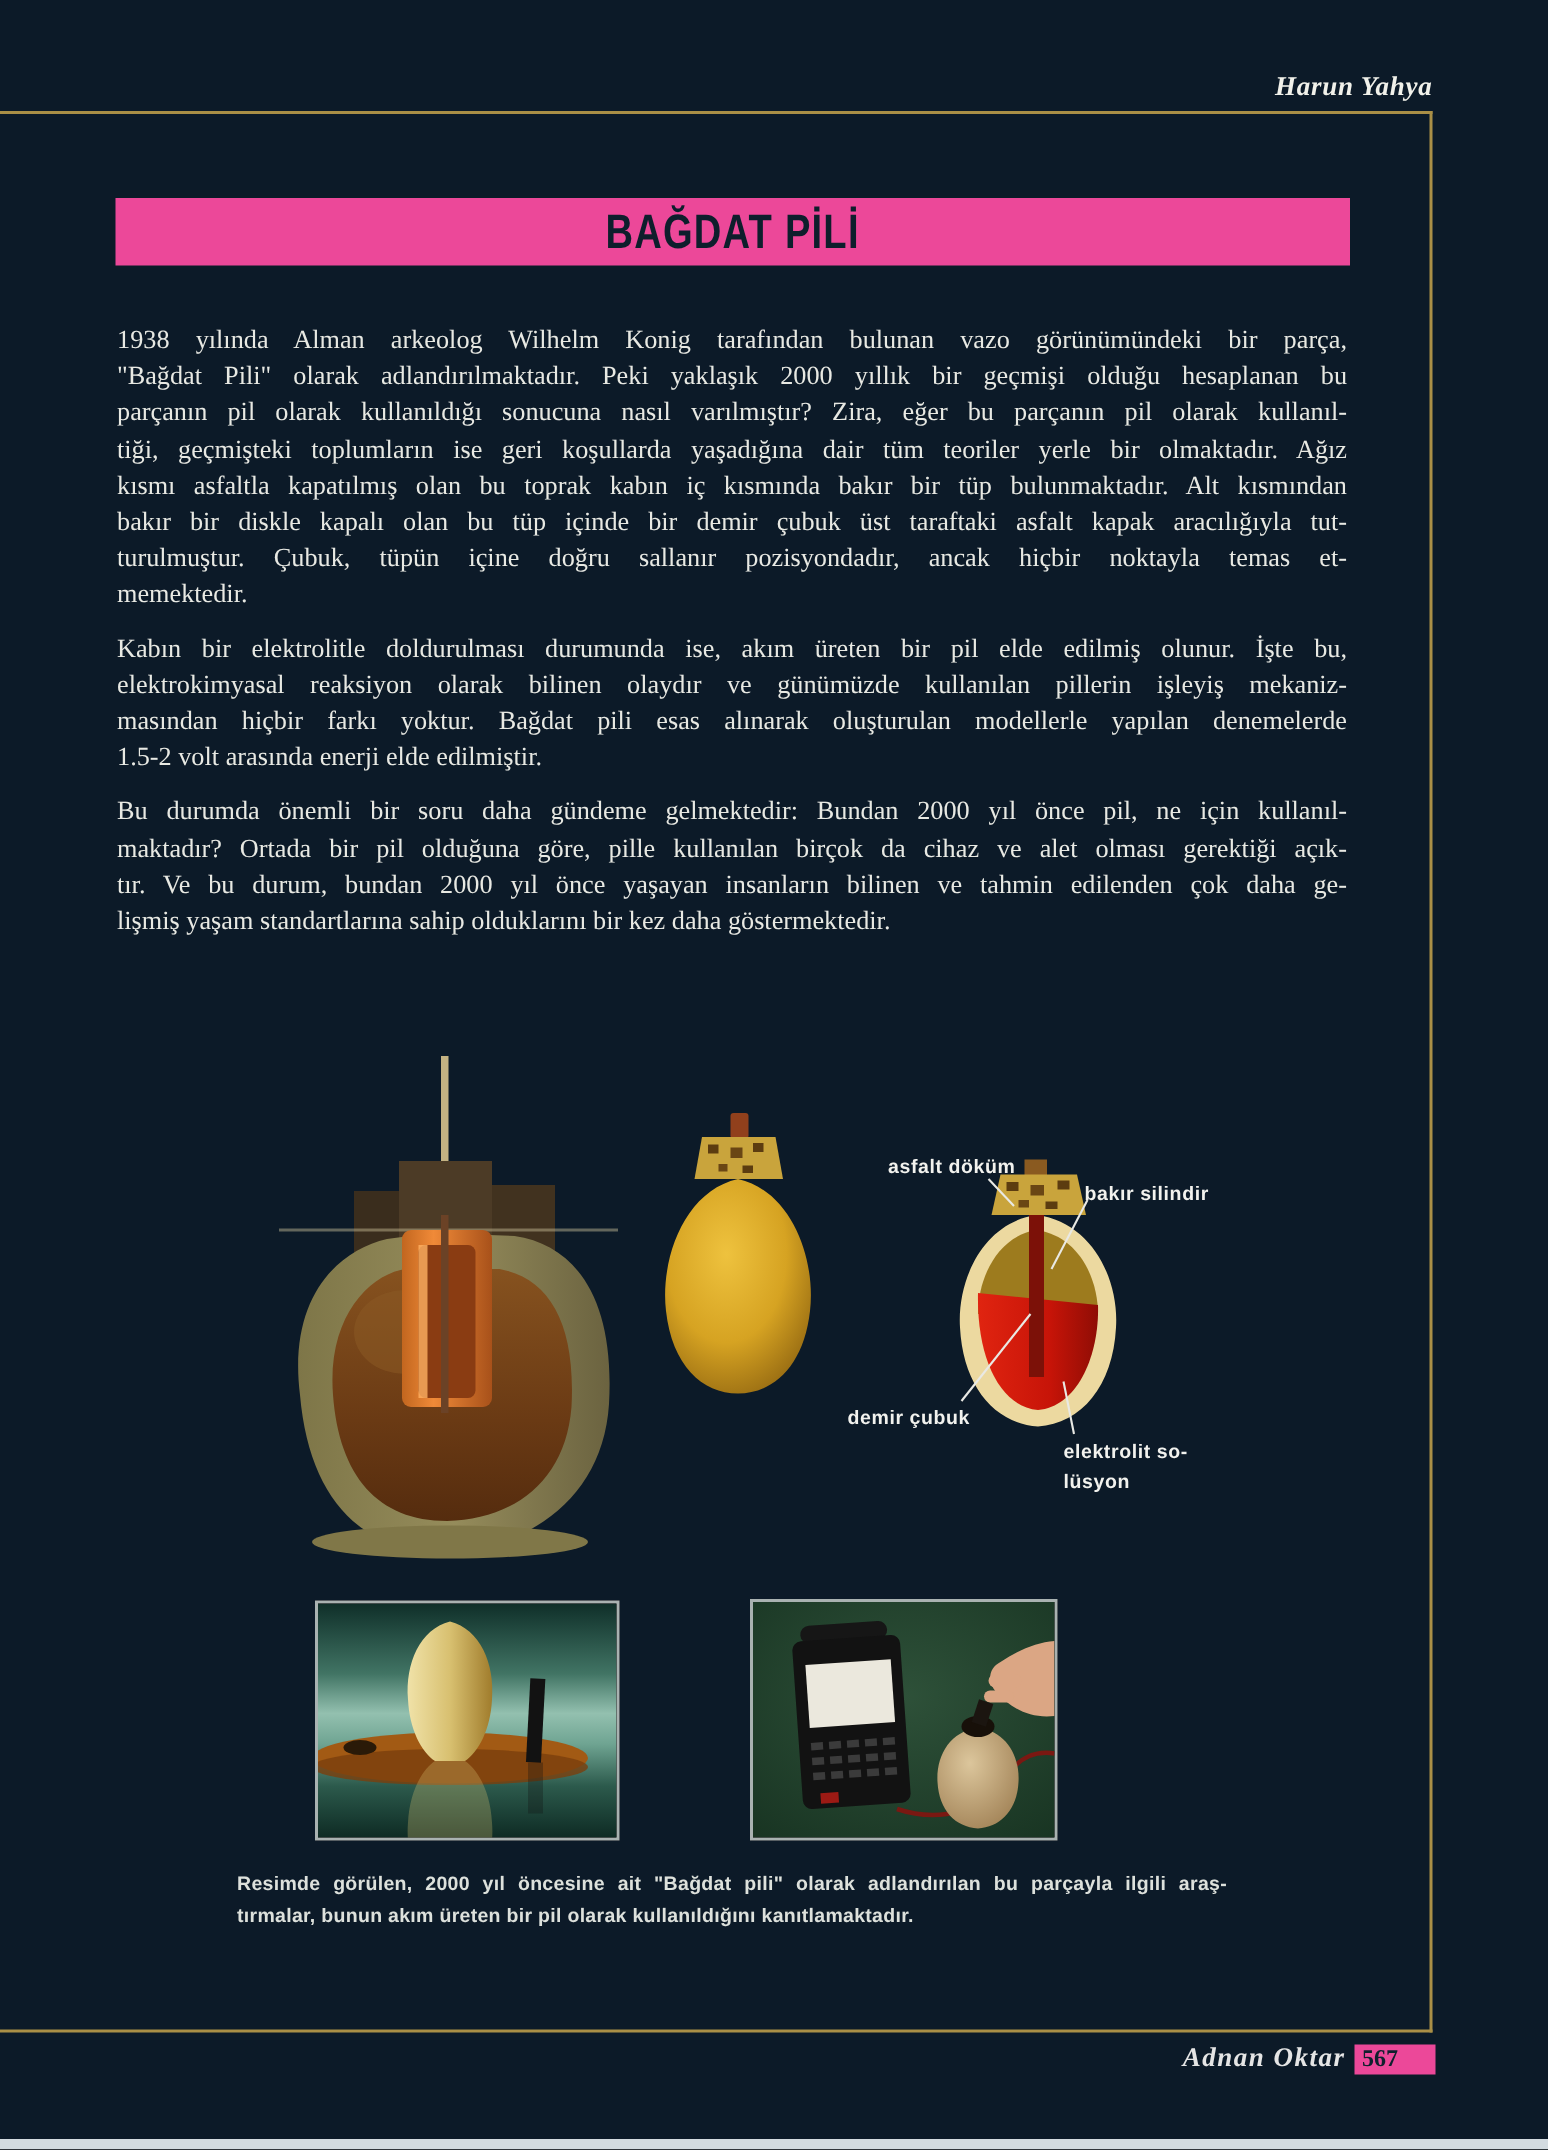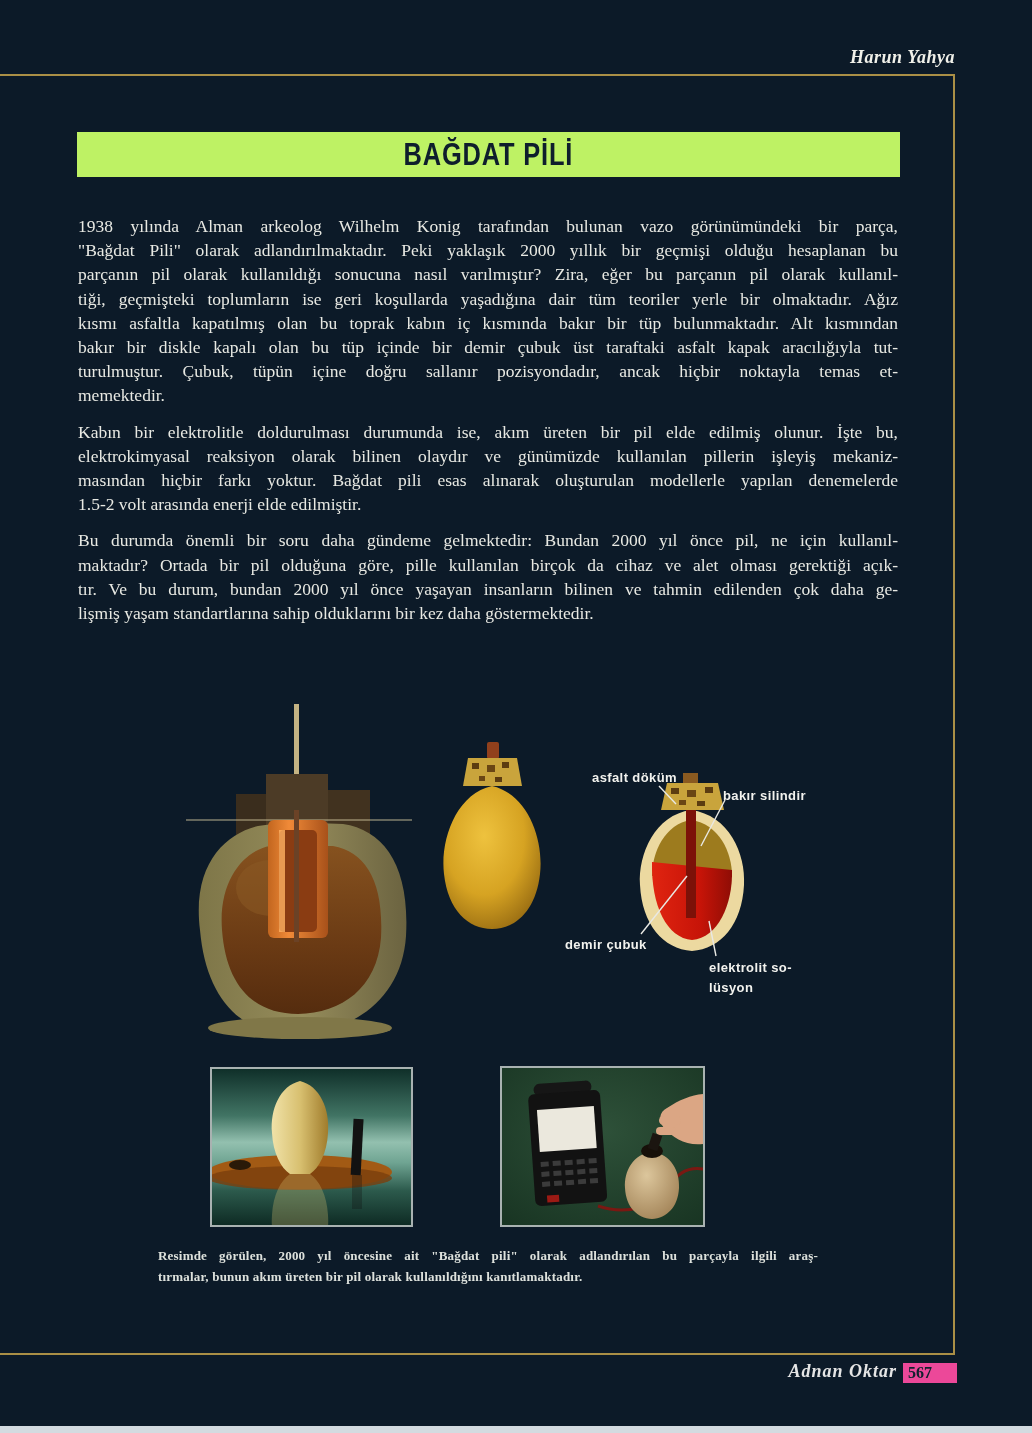--- a/index.html
+++ b/index.html
@@ -14,21 +14,21 @@
     font-style:italic; font-weight:700; font-size:18px; color:#f1f1ea;
     letter-spacing:.5px;
   }
   
   .frame-top   {position:absolute; left:0; top:74px;  width:955px; height:2px; background:#aa8f46;}
   .frame-right {position:absolute; left:953px; top:74px; width:2px; height:1281px; background:#aa8f46;}
   .frame-bottom{position:absolute; left:0; top:1353px; width:955px; height:2px; background:#aa8f46;}
   
   .banner{
     position:absolute; left:77px; top:132px; width:823px; height:45px;
-    background:#bef264; display:flex; align-items:center; justify-content:center;
+    background:#ec4899; display:flex; align-items:center; justify-content:center;
   }
   .banner-text{
     display:inline-block; transform:scale(.82,1.04); transform-origin:center;
     font-family:"Liberation Sans", sans-serif; font-weight:700;
     font-size:31px; letter-spacing:1px; color:#0e1e2c;
   }
   
   .body-text{position:absolute; left:78px; top:214px; width:820px; color:#e8e9e3;
     font-size:17.5px; line-height:24.2px;}
   .para{margin:0 0 12px 0;}
@@ -38,21 +38,21 @@
   .fig{position:absolute;}
   .photo-frame{border:2px solid #a9b2b1; background:#000; display:block;}
   
   .dlabel{
     position:absolute; font-family:"Liberation Sans", sans-serif;
     font-weight:700; font-size:13px; color:#f2f2ee; letter-spacing:.4px;
     white-space:pre-line; line-height:20px;
   }
   
   .caption{position:absolute; left:158px; top:1246px; width:660px;
-    font-family:Liberation Serif, serif; font-weight:700;
+    font-family:Liberation Sans, sans-serif; font-weight:700;
     font-size:13px; line-height:20.5px; color:#dde1dc; letter-spacing:.2px;}
   .caption .ln.j{text-align:justify; text-align-last:justify;}
   
   .footer-author{
     position:absolute; top:1361px; right:135px;
     font-style:italic; font-weight:700; font-size:18px; color:#e5e5e5; letter-spacing:1px;
   }
   .page-number-box{
     position:absolute; left:903px; top:1363px; width:54px; height:20px;
     background:#ec4899; color:#10202e;

